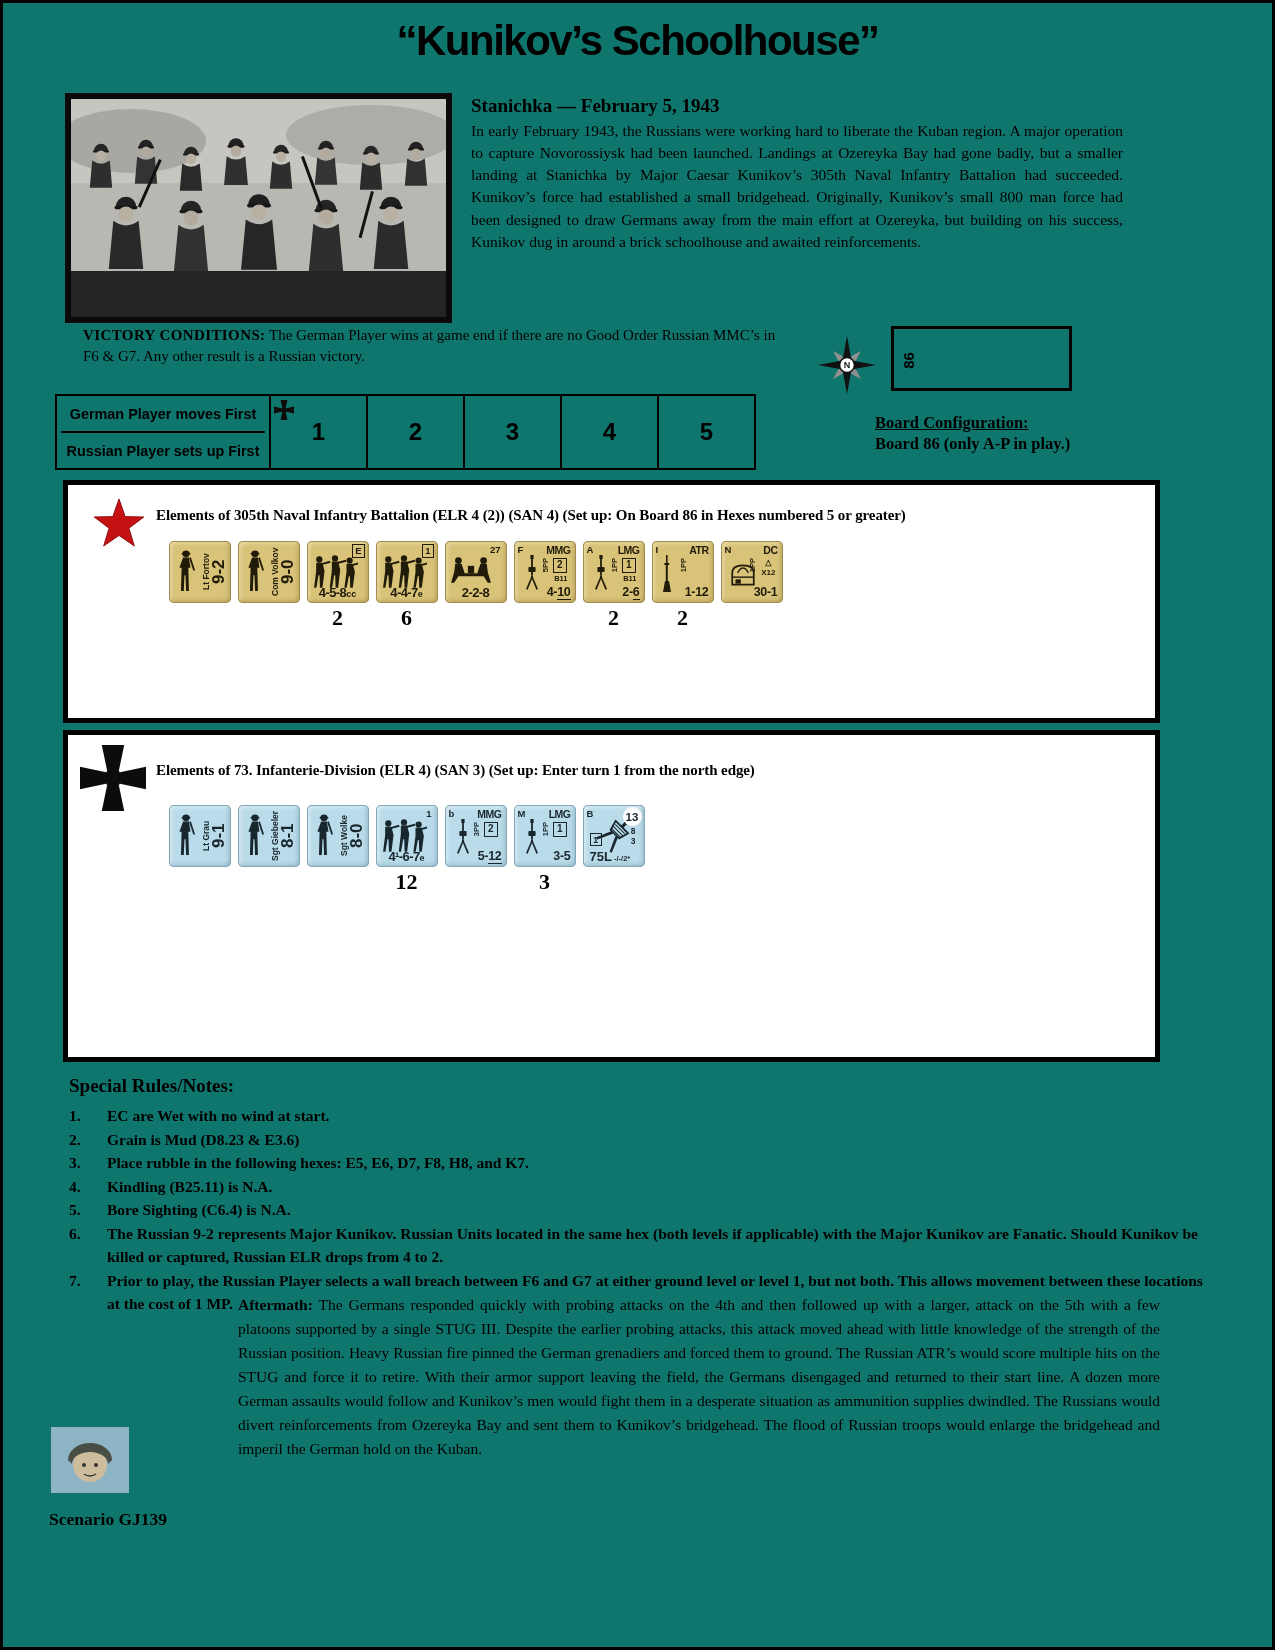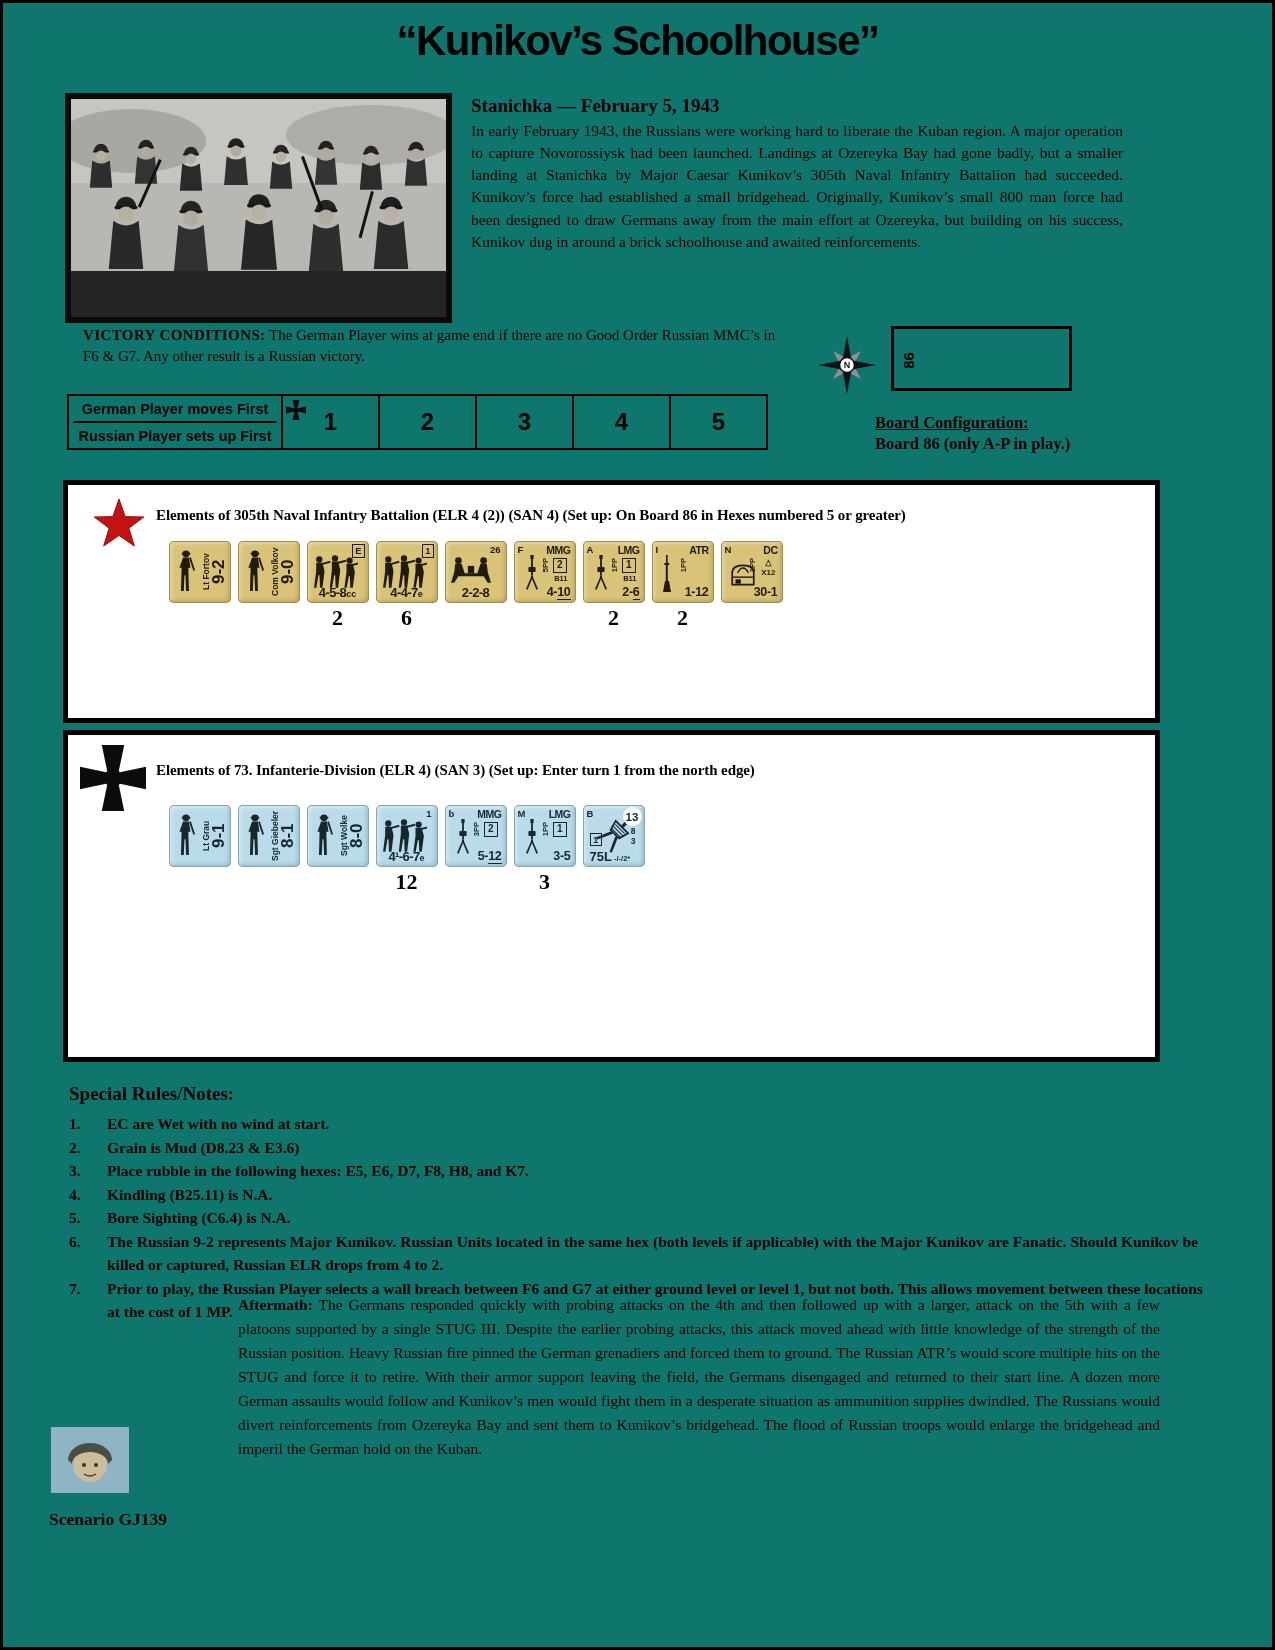--- a/index.html
+++ b/index.html
@@ -16,21 +16,21 @@
   .photo { position:absolute; left:62px; top:90px; width:375px; height:218px; border:6px solid #0a0a0a; background:#9a9a9a; }
   .photo svg { display:block; }
 
   .intro { position:absolute; left:468px; top:92px; width:652px; }
   .intro h2 { margin:0 0 3px; font-size:19px; font-weight:700; }
   .intro p { margin:0; font-size:15.5px; line-height:1.43; text-align:justify; }
 
   .victory { position:absolute; left:64px; top:322px; width:704px; font-size:15px; line-height:1.42;margin-left:16px; }
   .victory b { letter-spacing:.4px; }
 
-  .turn-track { position:absolute; left:64px; top:391px; display:flex; height:56px; }
+  .turn-track { position:absolute; left:52px; top:391px; display:flex; height:76px; }
   .tt-labels { width:216px; border:2px solid #000; box-sizing:border-box; display:flex; flex-direction:column; }
   .tt-label { flex:1; display:flex; align-items:center; justify-content:center;
     font-family:"Liberation Sans", sans-serif; font-weight:700; font-size:15px; transform:scaleX(.96); }
   .tt-label.top { border-bottom:2px solid #000; }
   .tt-cells { display:flex; }
   .tt-cell { width:97px; border:2px solid #000; border-left:none; box-sizing:border-box;
     display:flex; align-items:center; justify-content:center; position:relative;
     font-family:"Liberation Sans", sans-serif; font-weight:700; font-size:24px; }
   .tt-cross { position:absolute; top:2px; left:3px; width:20px; height:20px; }
 
@@ -89,21 +89,21 @@
 
   .g-circle { position:absolute; top:2px; right:3px; width:19px; height:19px; border-radius:50%;
     background:#fff; display:flex; align-items:center; justify-content:center; font-size:11.5px; }
   .g-subs { position:absolute; top:22px; right:9px; font-size:8.5px; line-height:1.15; text-align:center; }
   .g-box { position:absolute; left:7px; top:28px; border:1.2px solid currentColor; font-size:9.5px; padding:0 2.5px; }
   .g-fig { position:absolute; left:13px; top:4px; }
   .g-val { position:absolute; bottom:3px; left:7px; font-size:13px; }
   .g-suf { font-size:7.5px; }
 
   .rules { position:absolute; left:66px; top:1064px; width:1142px; }
-  .rules h3 { margin:16px 0 7px; font-size:19px; }
+  .rules h3 { margin:8px 0 7px; font-size:19px; }
   .rule-row { display:flex; font-weight:700; font-size:15.5px; line-height:1.52; }
   .rule-num { width:38px; flex:none; }
   .rule-text { flex:1; }
 
   .aftermath { position:absolute; left:235px; top:1290px; width:922px;
     font-weight:400; font-size:15.5px; line-height:1.55; text-align:justify; }
 
   .logo { position:absolute; left:48px; top:1424px; width:78px; height:66px; }
   .scenario-id { position:absolute; left:46px; top:1506px; font-weight:700; font-size:17.5px; }
 </style>
@@ -357,21 +357,21 @@
                     <rect x="9" y="9.5" width="8.5" height="1.8" transform="rotate(-15 9 9.5)"></rect>
                   </g>
                 </g>
               </svg></div>
             <div class="s-str"><span>4-4-7</span><span class="s-suf">e</span></div>
           </div>
           <div class="count">6</div>
         </div>
         <div class="counter-col">
           <div class="counter ru">
-            <div class="badge">26</div>
+            <div class="badge">27</div>
             <div class="s-fig"><svg width="42" height="32" viewBox="0 0 40 30">
                 <g fill="currentColor">
                   <g>
                     <circle cx="8" cy="7" r="3.2"></circle>
                     <path d="M5 10 h6 l3 9 h6 v3 H8 l-4 6 H1 l3 -10 z"></path>
                   </g>
                   <g transform="translate(40,0) scale(-1,1)">
                     <circle cx="8" cy="7" r="3.2"></circle>
                     <path d="M5 10 h6 l3 9 h6 v3 H8 l-4 6 H1 l3 -10 z"></path>
                   </g>

